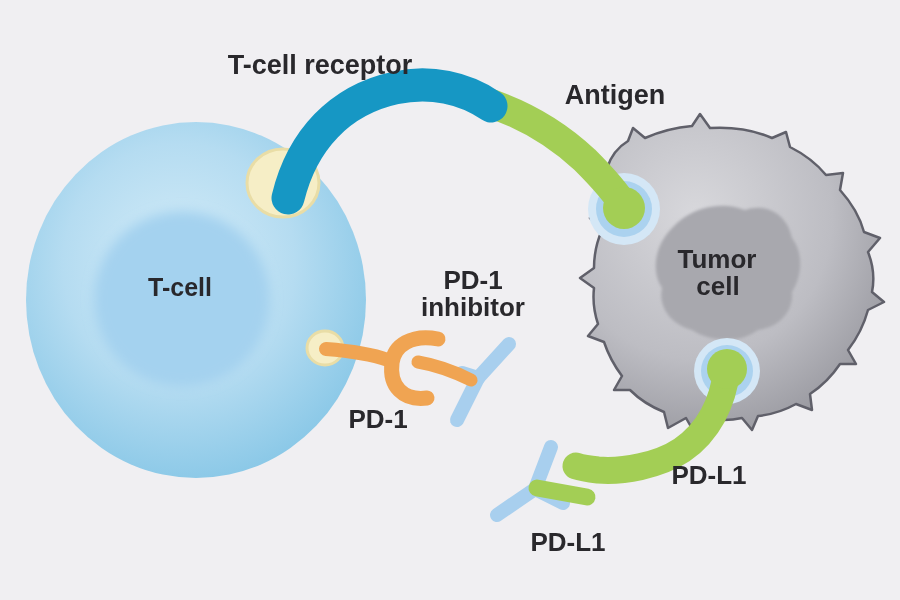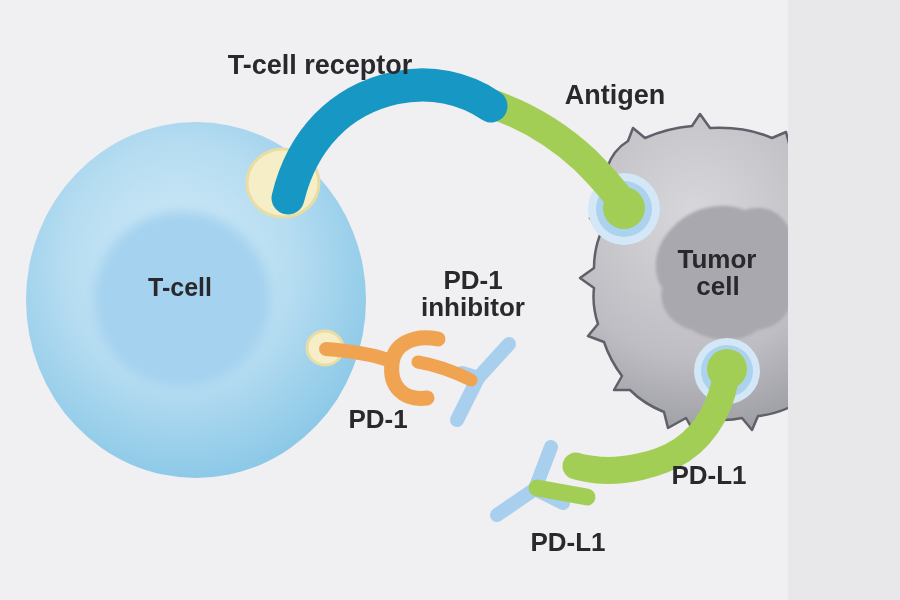--- a/index.html
+++ b/index.html
@@ -1,18 +1,18 @@
 <!DOCTYPE html>
 <html><head>
 <meta charset="utf-8">
 <style>
   html,body{margin:0;padding:0;background:#e8e8ea;}
   .stage{
     position:relative;
-    width:788px;height:600px;
+    width:900px;height:600px;
     overflow:hidden;
     font-family:"Liberation Sans", sans-serif;
   }
   svg{display:block;}
   .label{
     font-family:"Liberation Sans", sans-serif;
     font-weight:700;
     letter-spacing:0px;
   }
 </style>

